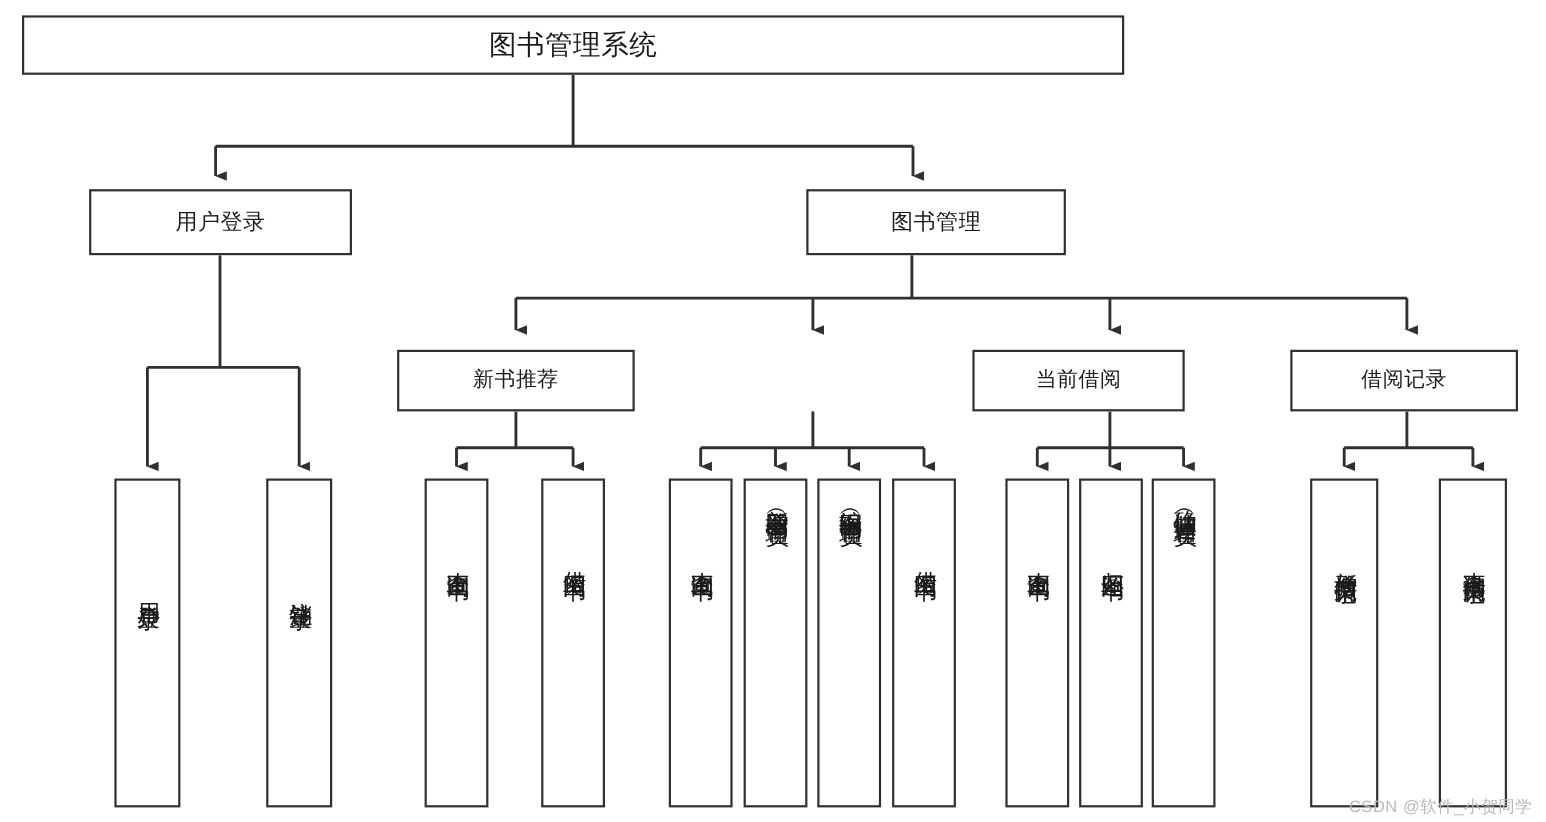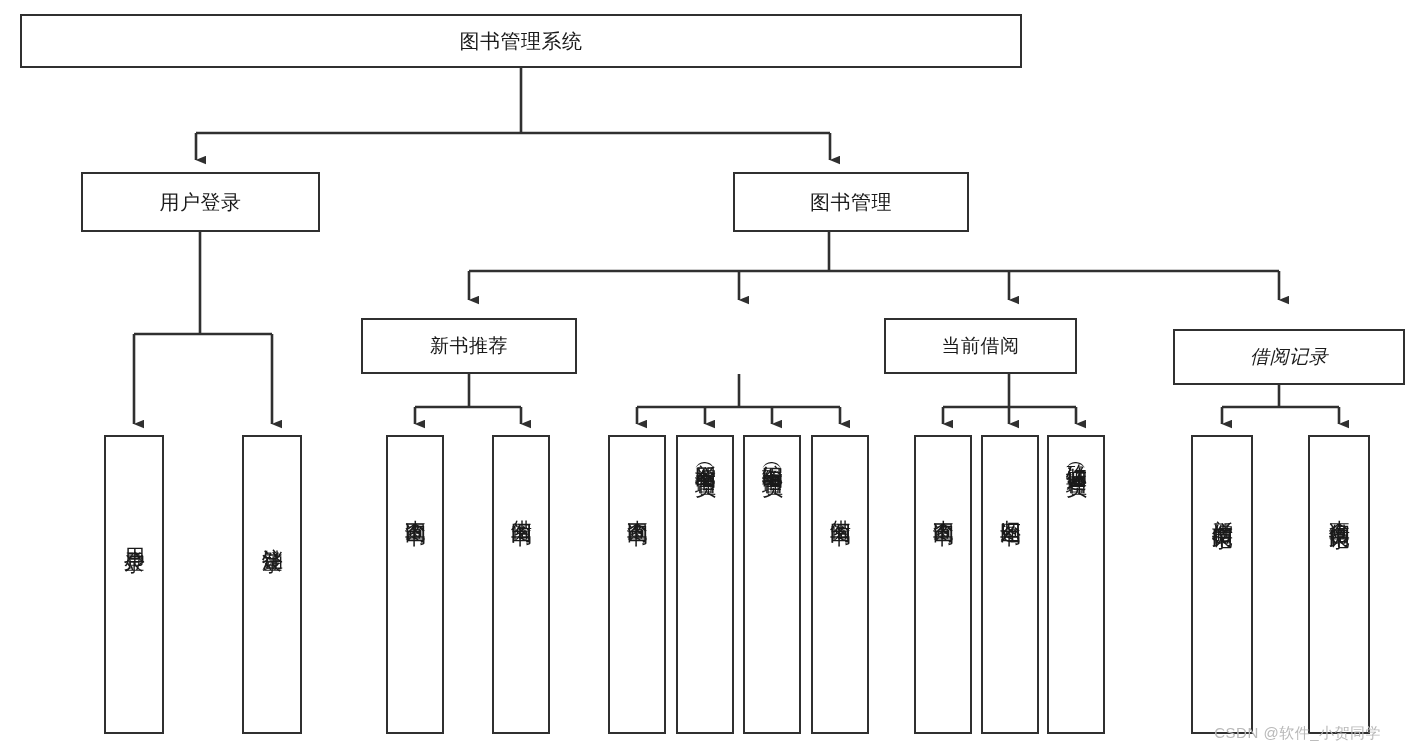--- a/index.html
+++ b/index.html
@@ -32,21 +32,21 @@
     color: #1a1a1a;
   }
   .node .lbl {
     display: block;
     text-align: center;
     line-height: 1.05;
     letter-spacing: 0.5px;
   }
   
   .n-root { left: 20px; top: 14px; width: 1002px; height: 54px; }
-  .n-root .lbl { font-size: 20px; }
+  .n-root .lbl { font-size: 25px; }
   
   .n-l1 { height: 60px; }
   .n-l1 .lbl { font-size: 20px; }
   
   .n-l2 { height: 56px; }
   .n-l2 .lbl { font-size: 19px; }
   
   .n-leaf {
     top: 435px;
     height: 299px;
@@ -59,21 +59,21 @@
     text-orientation: upright;
     font-size: 21px;
     line-height: 1.18;
     letter-spacing: 2px;
     white-space: nowrap;
   }
   .n-leaf.mid .lbl { margin-top: 56px; }
   .n-leaf.mid2 .lbl { margin-top: 84px; }
   .watermark {
     position: absolute;
-    right: 24px;
+    right: 12px;
     bottom: 4px;
     font-size: 15px;
     color: #b9b9b9;
     letter-spacing: 0.5px;
     white-space: nowrap;
   }
 </style>
 </head>
 <body>
 
@@ -140,21 +140,21 @@
   <div class="node n-l1" style="left:711px; top:172px; width:236px;margin-left:22px;">
     <span class="lbl">图书管理</span>
   </div>
 
   <div class="node n-l2" style="left:361px; top:318px; width:216px;">
     <span class="lbl">新书推荐</span>
   </div>
   <div class="node n-l2" style="left:884px; top:318px; width:193px;">
     <span class="lbl">当前借阅</span>
   </div>
-  <div class="node n-l2" style="left:1173px; top:329px; width:232px;font-style:italic;">
+  <div class="node n-l2" style="left:1173px; top:318px; width:207px;">
     <span class="lbl">借阅记录</span>
   </div>
 
   <div class="node n-leaf mid2" style="left:104px; width:60px;">
     <span class="lbl">用户登录</span>
   </div>
   <div class="node n-leaf mid2" style="left:242px; width:60px;">
     <span class="lbl">注销登录</span>
   </div>
 

